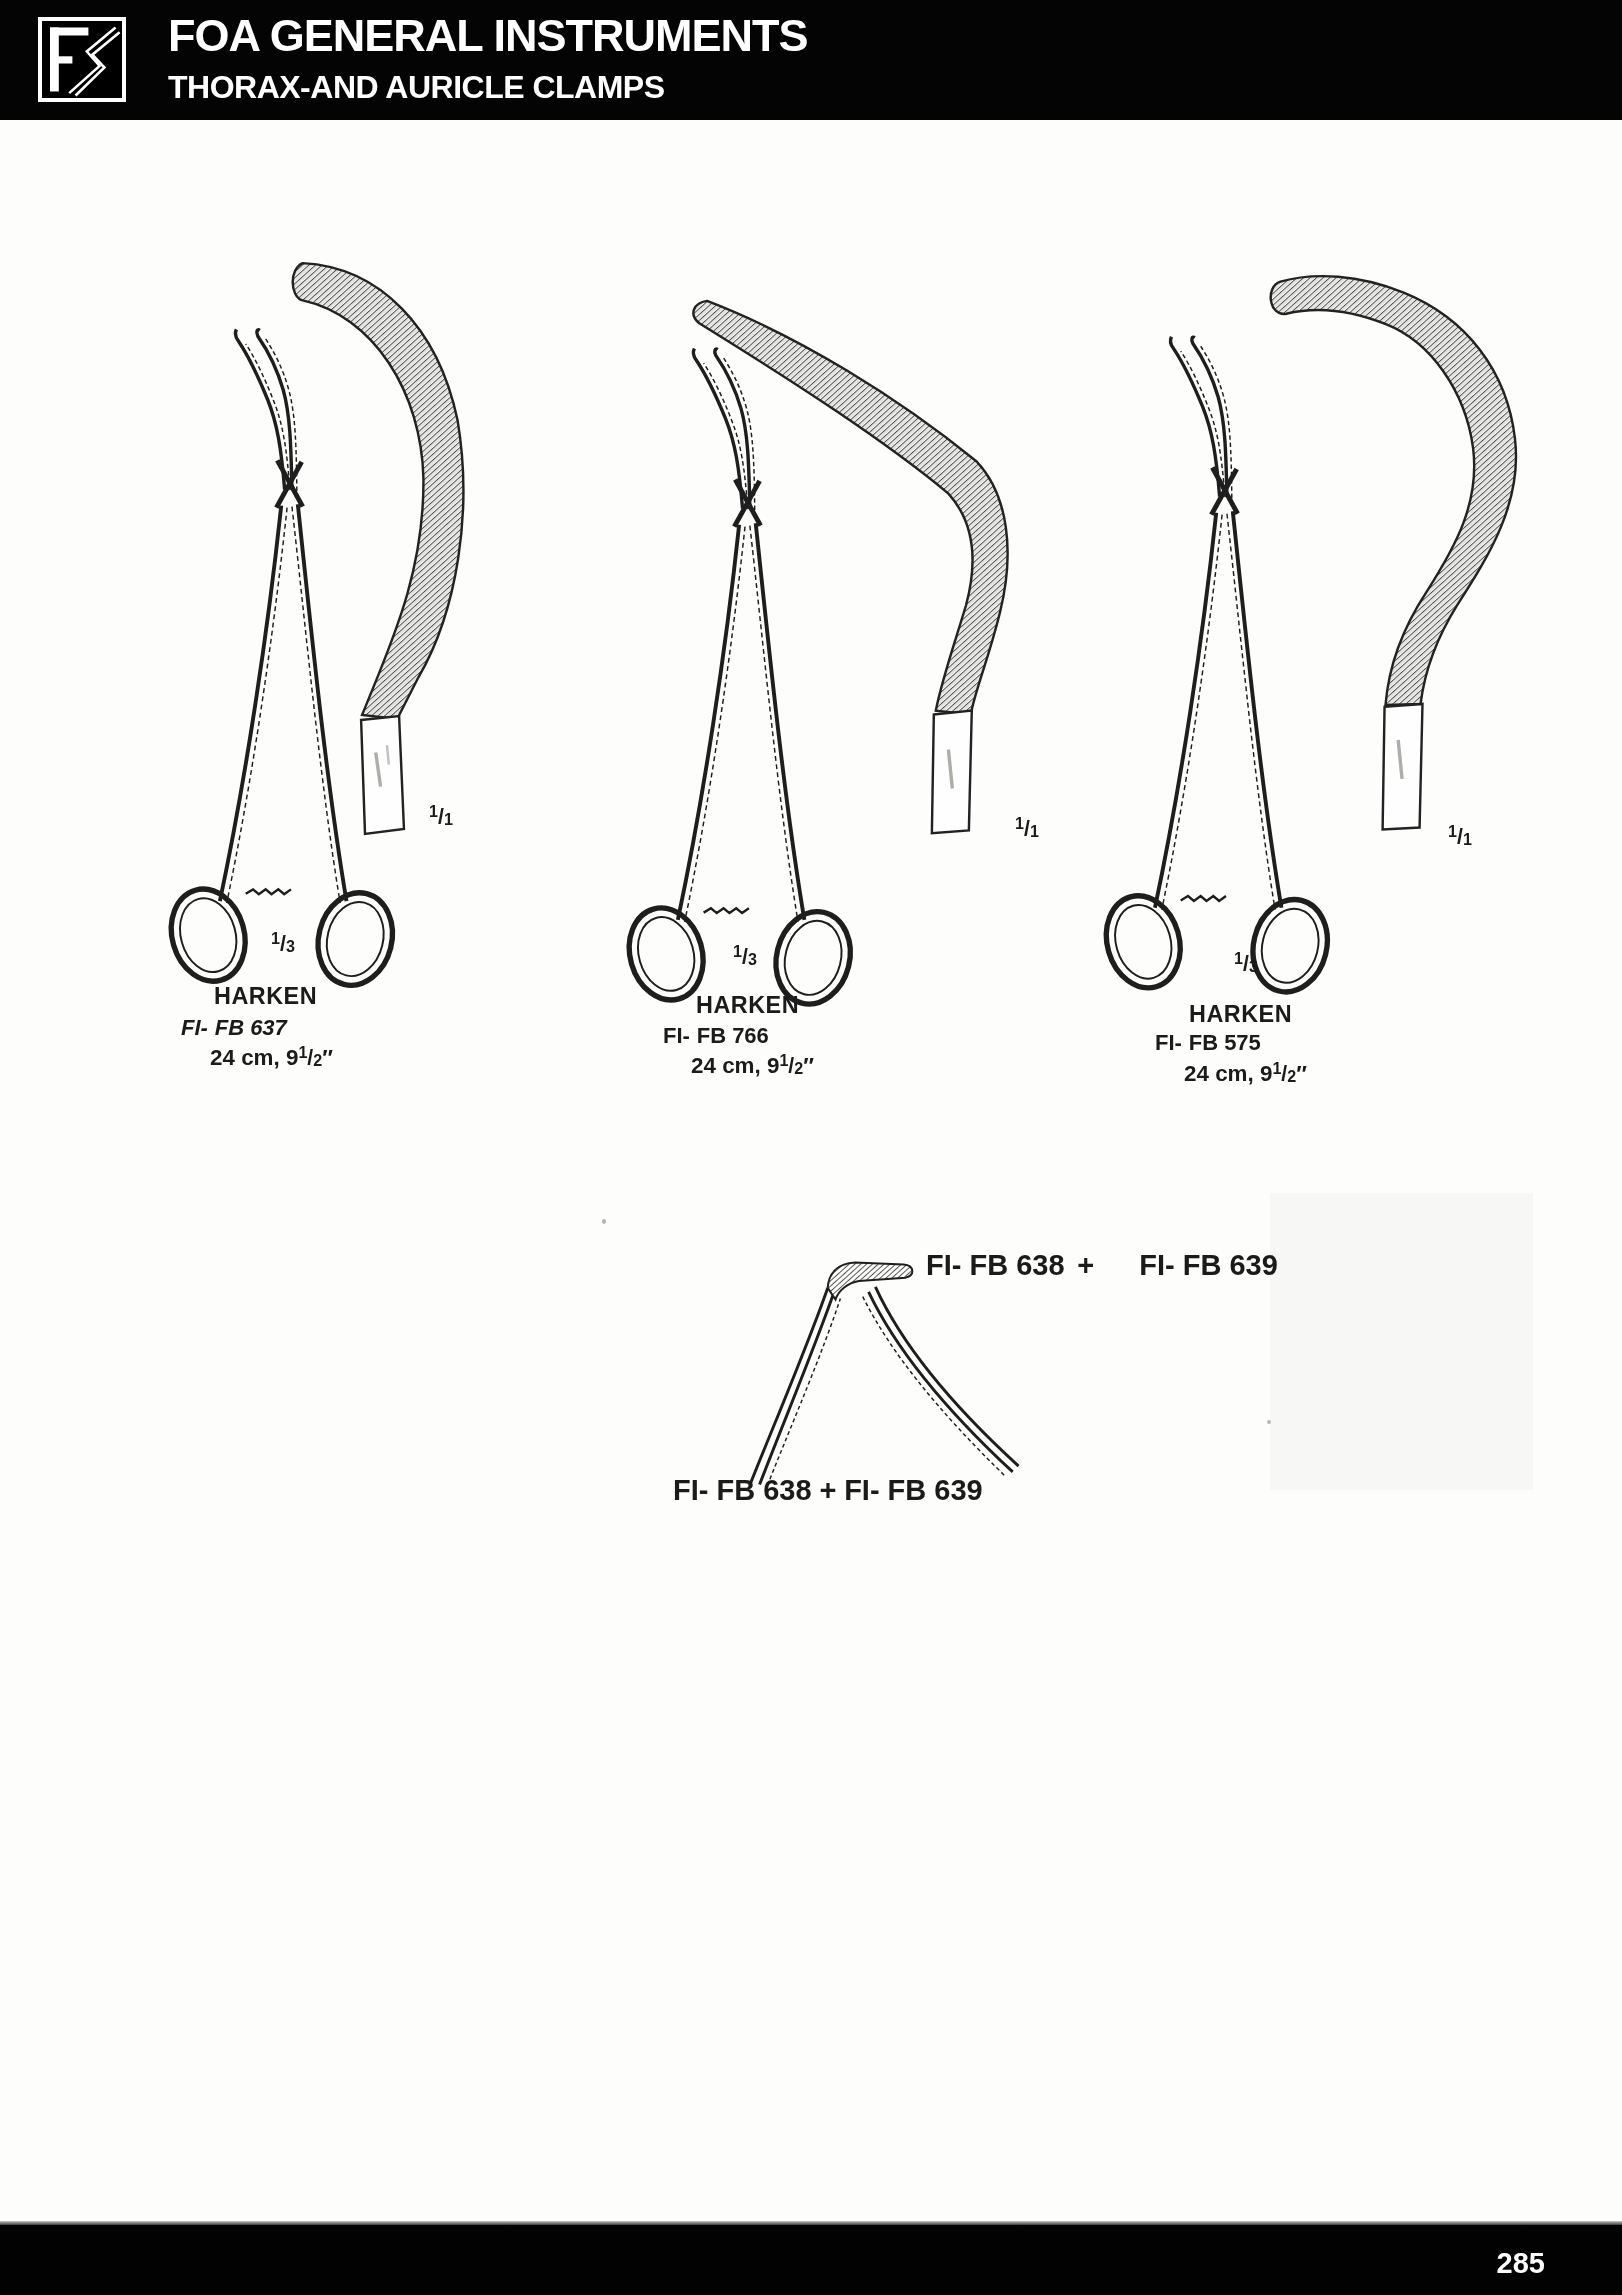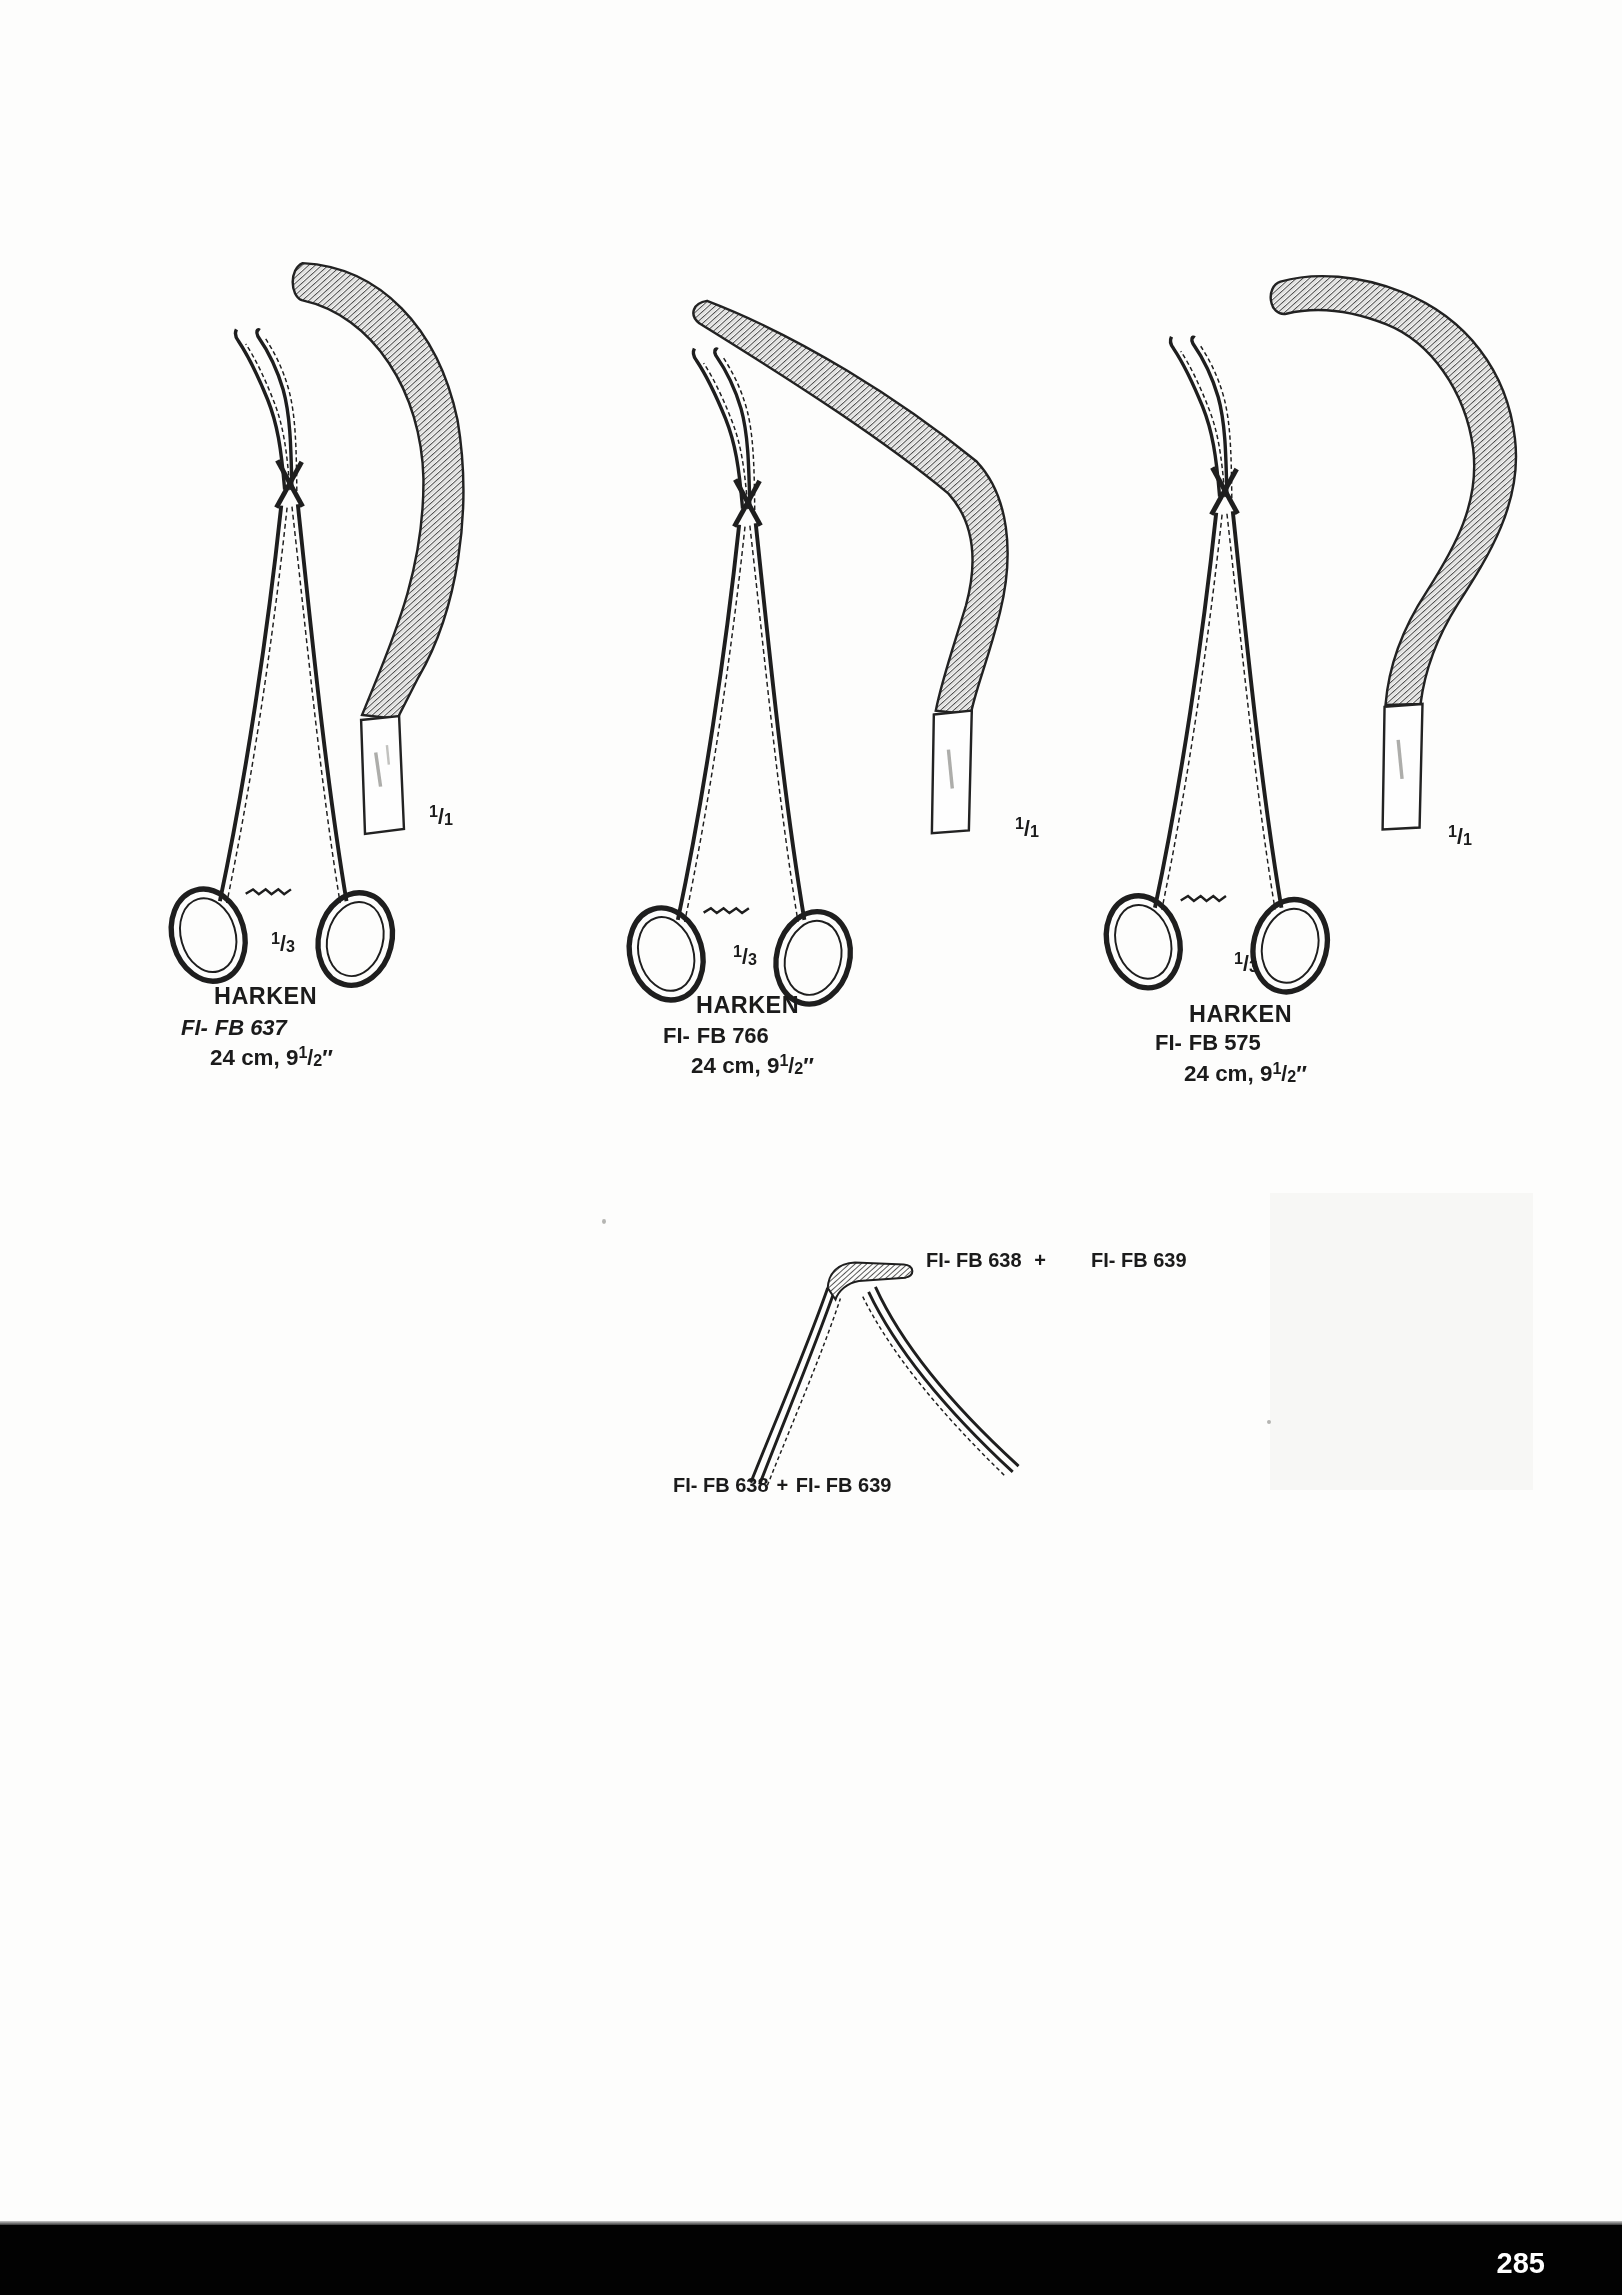--- a/index.html
+++ b/index.html
@@ -20,37 +20,52 @@
   #page-number{position:absolute;right:77px;top:22.4px;font-size:29px;font-weight:700;color:#fff;}
   
   .prod-name{position:absolute;font-size:23.4px;font-weight:700;letter-spacing:0.5px;white-space:nowrap;}
   .prod-code{position:absolute;font-size:22px;font-weight:700;white-space:nowrap;}
   .code-prefix{font-weight:600;margin-right:6.8px;}
   .prod-size{position:absolute;font-size:22.4px;font-weight:700;white-space:nowrap;}
   .frac-n{font-size:0.72em;vertical-align:0.42em;}
   .frac-s{font-size:0.95em;}
   .frac-d{font-size:0.72em;vertical-align:-0.05em;}
   .scale-marker{position:absolute;font-size:22.4px;font-weight:700;white-space:nowrap;}
-  .combo-label{position:absolute;font-size:20px;font-weight:700;white-space:nowrap;text-align:right;}
+  .combo-label{position:absolute;font-size:29px;font-weight:700;white-space:nowrap;text-align:right;}
   .combo-plus{font-weight:600;}
   #combo-top .combo-plus{margin-left:12.7px;}
   #combo-top .combo-right{margin-left:45px;}
   #combo-bottom .combo-plus{margin-left:7.8px;}
   #combo-bottom .combo-right{margin-left:7.8px;}
   
   #artifact-rect{position:absolute;left:1270px;top:1193px;width:263px;height:297px;background:#f7f7f5;}
   .speck{position:absolute;background:#b5b5b2;border-radius:50%;}
   svg{position:absolute;}
   .drawing path,.drawing ellipse,.drawing line,.drawing polyline{vector-effect:none;}
 </style>
 </head>
 <body>
 
 <div id="page">
 
+  <div id="header">
+    <div id="logo-box">
+      <svg width="80" height="77" viewBox="0 0 100 96">
+
+        <rect x="10" y="8" width="11" height="80" fill="#fff"></rect>
+        <rect x="10" y="8" width="48" height="10" fill="#fff"></rect>
+        <rect x="10" y="44" width="28" height="9" fill="#fff"></rect>
+
+        <polyline points="92,8 56,38 72,56 34,90" fill="none" stroke="#fff" stroke-width="3.2"></polyline>
+        <polyline points="97,14 63,42 78,58 42,93" fill="none" stroke="#fff" stroke-width="3.2"></polyline>
+      </svg>
+    </div>
+    <div id="brand">FOA GENERAL INSTRUMENTS</div>
+    <div id="section">THORAX-AND AURICLE CLAMPS</div>
+  </div>
 
   <div id="artifact-rect"></div>
   <div class="speck" style="left:602px;top:1219px;width:4.4px;height:5.4px;"></div>
   <div class="speck" style="left:1267px;top:1420px;width:3.9px;height:3.9px;"></div>
 
   <svg class="drawing" style="left:141px;top:229px;" width="448" height="789" viewBox="290 470 920 1620">
     <defs>
       <pattern id="h1" width="9" height="9" patternUnits="userSpaceOnUse" patternTransform="rotate(48)">
         <rect width="9" height="9" fill="#fcfcfb"></rect>
         <line x1="1" y1="0" x2="1" y2="9" stroke="#4a4a4a" stroke-width="2.2"></line>

